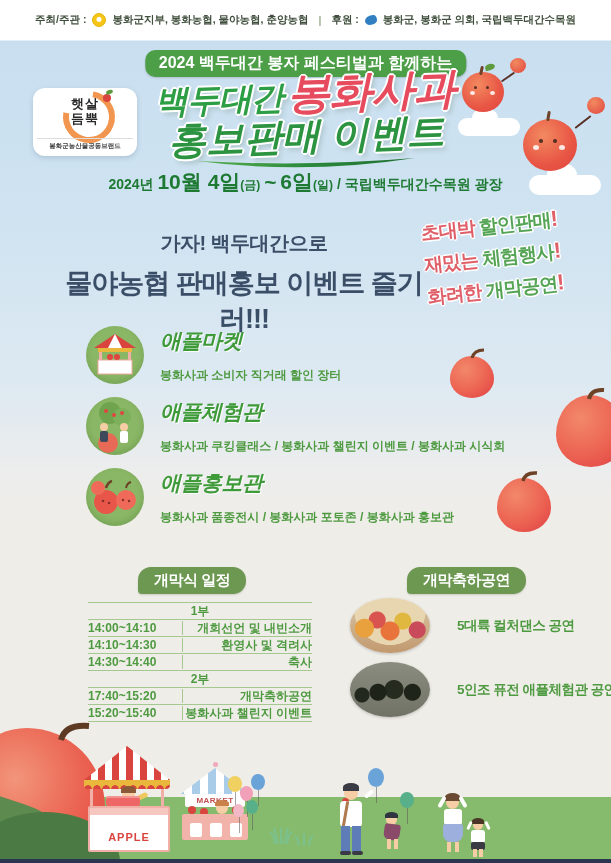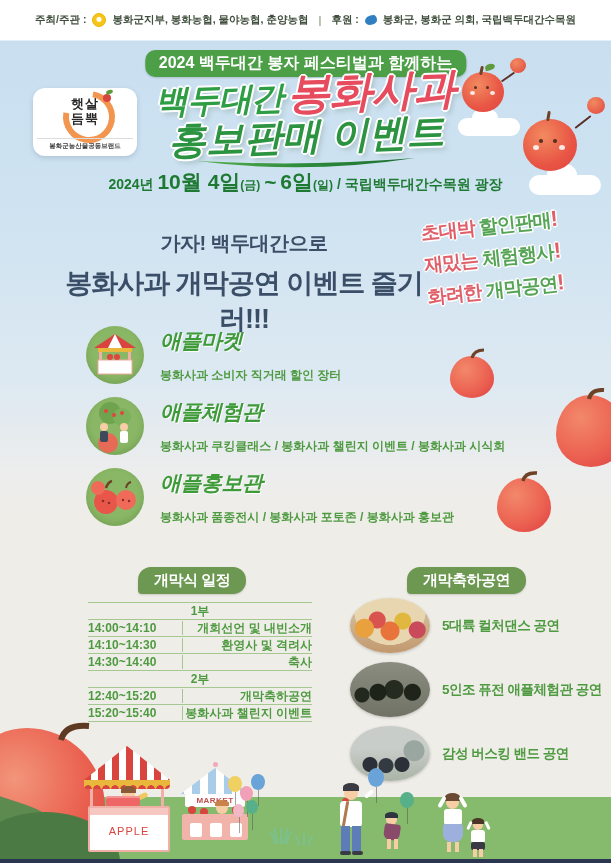--- a/index.html
+++ b/index.html
@@ -54,40 +54,40 @@
   .sec-badge{position:absolute;background:#6d9852;color:#fff;font-size:15px;font-weight:900;padding:4px 16px;border-radius:13px 13px 13px 4px;letter-spacing:-.5px;box-shadow:0 1px 2px rgba(0,0,0,.15);}
   
   .schedule{position:absolute;top:602px;left:88px;width:224px;color:#4e9a40;font-size:12px;font-weight:bold;}
   .sch-row{display:flex;border-top:1px solid #a4c890;height:16px;align-items:center;}
   .sch-row:last-child{border-bottom:1px solid #a4c890;}
   .sch-sec{justify-content:center;}
   .sch-time{flex:0 0 42%;text-align:left;border-right:1px solid #a4c890;}
   .sch-event{flex:1;text-align:right;white-space:nowrap;}
   
   .perf{position:absolute;top:598px;left:350px;width:258px;}
-  .perf-item{display:flex;align-items:center;gap:12px;margin-bottom:9px;}
+  .perf-item{display:flex;align-items:center;gap:27px;margin-bottom:9px;}
   .perf-photo{flex:0 0 80px;width:80px;height:55px;border-radius:50%;overflow:hidden;box-shadow:0 1px 3px rgba(0,0,0,.2);}
   .ph1{background:radial-gradient(circle at 18% 55%,#e8a13c 0 9px,transparent 10px),radial-gradient(circle at 34% 40%,#d9534f 0 8px,transparent 9px),radial-gradient(circle at 50% 60%,#e8743c 0 9px,transparent 10px),radial-gradient(circle at 66% 42%,#e0b840 0 8px,transparent 9px),radial-gradient(circle at 84% 58%,#c94a5a 0 8px,transparent 9px),radial-gradient(circle at 50% 20%,#e8d6b0 0 60%,transparent 61%),linear-gradient(#d8c7a6,#c2996f);}
   .ph2{background:radial-gradient(circle at 15% 60%,#23281f 0 7px,transparent 8px),radial-gradient(circle at 35% 55%,#1d2318 0 8px,transparent 9px),radial-gradient(circle at 55% 50%,#262b20 0 9px,transparent 10px),radial-gradient(circle at 78% 55%,#1f241a 0 8px,transparent 9px),linear-gradient(#8a8d80,#6f7264);}
   .ph3{background:radial-gradient(circle at 25% 70%,#2c3038 0 7px,transparent 8px),radial-gradient(circle at 45% 72%,#343a42 0 7px,transparent 8px),radial-gradient(circle at 65% 70%,#2c3038 0 7px,transparent 8px),radial-gradient(circle at 80% 45%,#9aa6a0 0 10px,transparent 11px),linear-gradient(#c9cdc9 40%,#aab4a6);}
   .perf-label{font-size:13.5px;font-weight:900;color:#4e9a40;letter-spacing:-.5px;white-space:nowrap;}
   
   .ground{position:absolute;left:0;right:0;top:797px;height:62px;background:#86ba6c;}
   .bottom-strip{position:absolute;left:0;right:0;bottom:0;height:4px;background:#2a3650;}
   .big-apple{position:absolute;left:-45px;top:728px;width:150px;height:145px;border-radius:48% 52% 50% 50%/55% 55% 45% 45%;background:radial-gradient(circle at 40% 35%,#f2957a,#ea6150 55%,#e14b46 85%);}
   .bush{position:absolute;left:-30px;top:812px;width:150px;height:100px;background:#4c7a44;border-radius:50% 50% 0 0;}
   .leaf{position:absolute;background:#5d8a4e;border-radius:0 60% 0 60%;}
   
   .stall{position:absolute;}
   .roof1{width:86px;height:34px;clip-path:polygon(50% 0,100% 100%,0 100%);background:repeating-linear-gradient(90deg,#d9453e 0 7px,#fff 7px 14px);}
   .trim1{width:86px;height:9px;background:#e8b73c;border-radius:0 0 4px 4px;background-image:radial-gradient(circle at 4px 9px,#d9453e 3.5px,transparent 4px);background-size:9px 9px;background-repeat:repeat-x;}
   .post{position:absolute;width:3px;background:#f0b0a8;}
   .counter1{position:absolute;left:4px;top:60px;width:78px;height:42px;background:#fff;border:2px solid #f0b0a8;border-radius:2px;}
   .counter1 .band{height:7px;background:#f6c7c0;}
-  .stall-label{display:block;text-align:center;font-size:11px;font-weight:400;color:#d9453e;letter-spacing:1px;margin-top:10px;}
+  .stall-label{display:block;text-align:center;font-size:11px;font-weight:700;color:#d9453e;letter-spacing:1px;margin-top:16px;}
   .crate{position:absolute;left:22px;top:50px;width:34px;height:10px;background:#e66;border-radius:2px;box-shadow:inset 0 2px 0 rgba(255,255,255,.3);}
   .head{position:absolute;border-radius:50%;background:#f6cda4;}
   .hairband{position:absolute;border-radius:50% 50% 0 0;}
   .roof2{width:78px;height:26px;clip-path:polygon(50% 0,94% 100%,6% 100%);background:repeating-linear-gradient(90deg,#a9cde8 0 8px,#fff 8px 16px);}
   .sign2{position:absolute;left:9px;top:26px;width:60px;height:13px;background:#fff;border-radius:2px;text-align:center;font-size:8px;font-weight:900;color:#c0504d;letter-spacing:.5px;line-height:13px;}
   .counter2{position:absolute;left:6px;top:46px;width:66px;height:26px;background:#f2b3ab;border-radius:2px;}
   .counter2 .win{position:absolute;bottom:3px;width:12px;height:14px;background:#fff;border-radius:2px;}
   .candy{position:absolute;width:8px;height:8px;border-radius:50%;background:#d9453e;}
   .balloon{position:absolute;border-radius:50%;}
   .balloon::after{content:"";position:absolute;left:50%;top:100%;width:1px;height:16px;background:rgba(90,90,90,.55);}
@@ -168,21 +168,21 @@
     <span>2024년</span>
     <span class="d-big">10월 4일</span><span class="d-small">(금)</span>
     <span class="d-big">~</span>
     <span class="d-big">6일</span><span class="d-small">(일)</span>
     <span>/</span>
     <span>국립백두대간수목원 광장</span>
   </div>
 
   <div class="slogan">
     <div class="s1">가자! 백두대간으로</div>
-    <div class="s2">봉화사과 개막공연 이벤트 즐기러!!!</div>
+    <div class="s2">물야농협 판매홍보 이벤트 즐기러!!!</div>
   </div>
 
   <div class="highlights">
     <div class="hl-line">
       <span class="hl-red">초대박</span>
       <span class="hl-green">할인판매</span><span class="hl-bang">!</span>
     </div>
     <div class="hl-line">
       <span class="hl-red">재밌는</span>
       <span class="hl-green">체험행사</span><span class="hl-bang">!</span>
@@ -283,42 +283,38 @@
       <span class="sch-event">환영사 및 격려사</span>
     </div>
     <div class="sch-row">
       <span class="sch-time">14:30~14:40</span>
       <span class="sch-event">축사</span>
     </div>
     <div class="sch-row sch-sec">
         <span>2부</span>
       </div>
     <div class="sch-row">
-      <span class="sch-time">12:40~15:20</span>
+      <span class="sch-time">17:40~15:20</span>
       <span class="sch-event">개막축하공연</span>
     </div>
     <div class="sch-row">
       <span class="sch-time">15:20~15:40</span>
       <span class="sch-event">봉화사과 챌린지 이벤트</span>
     </div>
   </div>
 
   <div class="sec-badge" style="left:407px;top:567px;">개막축하공연</div>
   <div class="perf">
     <div class="perf-item">
       <div class="perf-photo ph1"></div>
       <div class="perf-label">5대륙 컬처댄스 공연</div>
     </div>
     <div class="perf-item">
       <div class="perf-photo ph2"></div>
       <div class="perf-label">5인조 퓨전 애플체험관 공연</div>
-    </div>
-    <div class="perf-item">
-      <div class="perf-photo ph3"></div>
-      <div class="perf-label">감성 버스킹 밴드 공연</div>
     </div>
   </div>
 
   <div class="ground"></div>
 
   <div class="big-apple"></div>
   <svg style="position:absolute;left:55px;top:718px;" width="40" height="24">
     <path d="M6 22 q4 -16 28 -14" stroke="#5e3a22" stroke-width="6" fill="none"></path>
   </svg>
   <div class="leaf" style="left:-8px;top:806px;width:70px;height:34px;transform:rotate(18deg);"></div>

